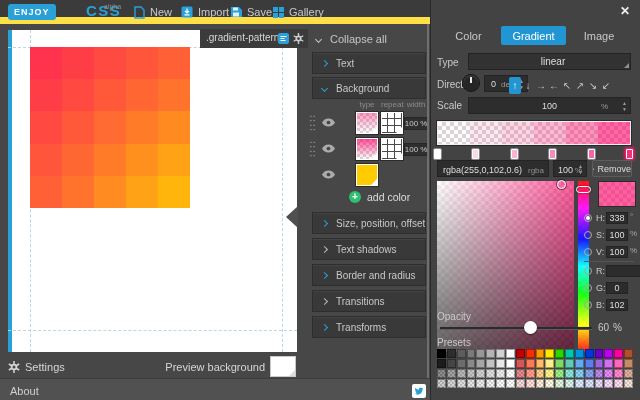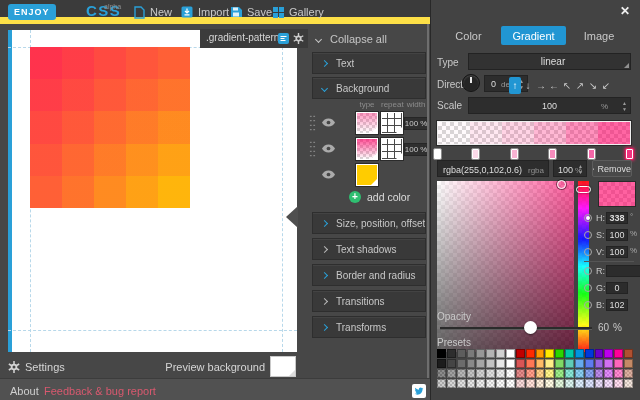--- a/index.html
+++ b/index.html
@@ -318,21 +318,20 @@
       </svg>
   </span>
   <span class="ws-footer-lbl" style="position:absolute;left:25px;top:361px;cursor:pointer;">Settings</span>
   <span class="ws-footer-lbl" style="position:absolute;left:145px;top:361px;width:120px;text-align:right;">Preview background</span>
   <div class="pv-swatch">
       <span class="fold"></span>
     </div>
 
   <div class="app-footer">
     <span style="position:absolute;left:10px;top:6px;font-size:11px;color:#cfcfcf;cursor:pointer;">About</span>
-    <span style="position:absolute;left:44px;top:6px;font-size:11px;color:#d9596f;cursor:pointer;">Feedback &amp; bug report</span>
     <span style="position:absolute;left:412px;top:5px;width:14px;height:14px;background:#fff;border-radius:2px;display:flex;align-items:center;justify-content:center;cursor:pointer;">
       <svg width="10" height="10" viewBox="0 0 16 16">
           <path fill="#2aa0d8" d="M15 3.8c-.5.2-1 .4-1.6.4.6-.3 1-.9 1.2-1.5-.5.3-1.1.6-1.8.7-.5-.6-1.3-1-2.1-1-1.6 0-2.9 1.3-2.9 2.9 0 .2 0 .4.1.6C5.5 5.8 3.4 4.6 2 2.9c-.2.4-.4.9-.4 1.5 0 1 .5 1.9 1.3 2.4-.5 0-.9-.1-1.3-.4v.1c0 1.4 1 2.6 2.3 2.8-.2.1-.5.1-.8.1-.2 0-.4 0-.6-.1.4 1.2 1.5 2 2.7 2-1 .8-2.3 1.2-3.6 1.2H1c1.3.8 2.8 1.3 4.4 1.3 5.3 0 8.2-4.4 8.2-8.2v-.4c.6-.4 1-.9 1.4-1.4z"></path>
         </svg>
     </span>
   </div>
 
   <div class="rpanel"></div>
   <span class="close-x">✕</span>
 
@@ -397,21 +396,21 @@
   </div>
 
   <div class="sv-square"></div>
   <div class="sv-cursor"></div>
   <div class="hue-strip"></div>
   <div class="hue-handle"></div>
   <div class="preview-swatch"></div>
 
   <span class="radio on" style="left:584px;top:214px;"></span>
   <span class="fld-lbl" style="left:596px;top:213px;">H:</span>
-  <span class="fld-box" style="left:606px;top:212px;font-weight:bold;">338</span>
+  <span class="fld-box" style="left:606px;top:212px;">338</span>
   <span class="fld-suffix" style="left:630px;top:212px;">°</span>
 
   <span class="radio" style="left:584px;top:231px;"></span>
   <span class="fld-lbl" style="left:596px;top:230px;">S:</span>
   <span class="fld-box" style="left:606px;top:229px;">100</span>
   <span class="fld-suffix" style="left:630px;top:229px;">%</span>
 
   <span class="radio" style="left:584px;top:248px;"></span>
   <span class="fld-lbl" style="left:596px;top:247px;">V:</span>
   <span class="fld-box" style="left:606px;top:246px;">100</span>

